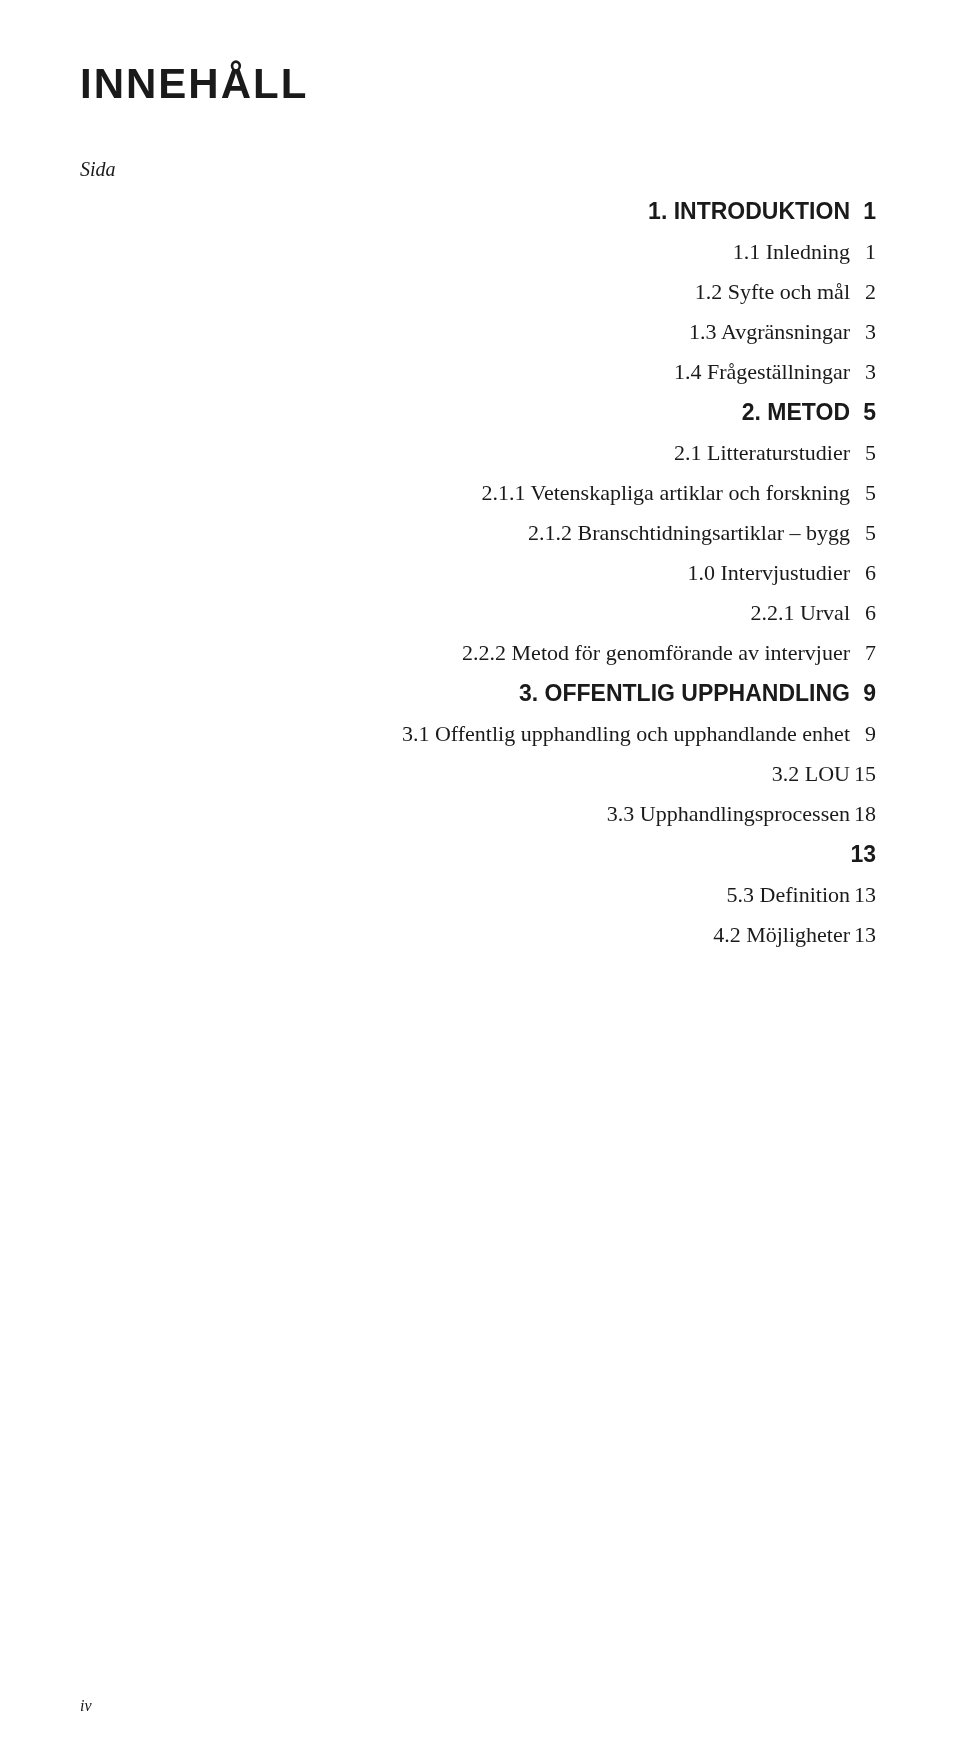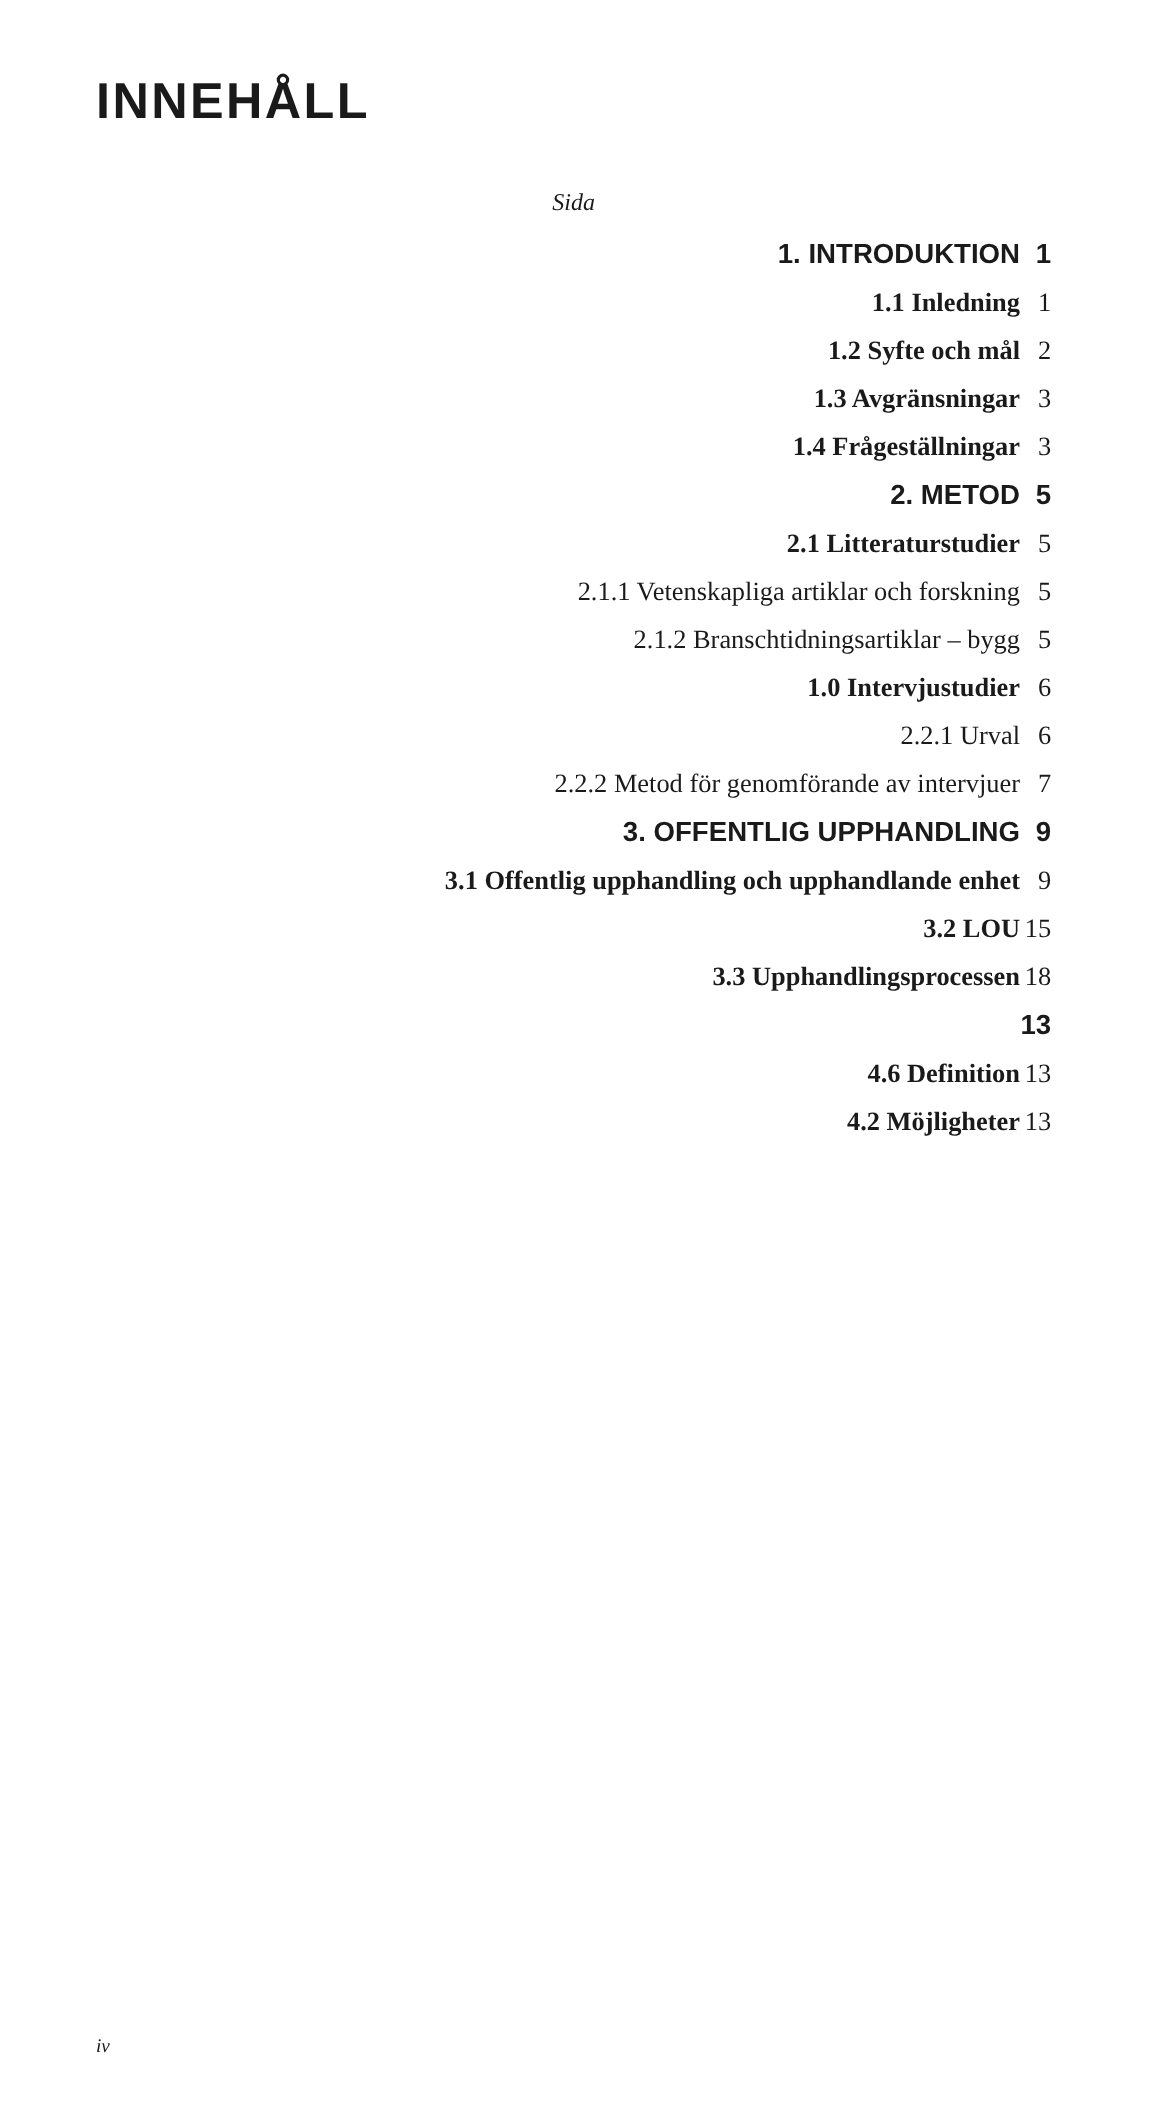--- a/index.html
+++ b/index.html
@@ -22,21 +22,21 @@
       font-size: 42px;
       font-weight: 900;
       letter-spacing: 2px;
       margin-bottom: 50px;
       font-family: Arial, Helvetica, sans-serif;
       color: #1a1a1a;
     }
 
     .sida-header {
       display: flex;
-      justify-content: center;
+      justify-content: flex-start;
       margin-bottom: 10px;
     }
 
     .sida-label {
       font-size: 20px;
       font-style: italic;
       font-family: Georgia, serif;
       color: #1a1a1a;
       padding-right: 4px;
     }
@@ -73,21 +73,21 @@
     }
 
     .toc-entry.level-1 > .toc-entry-page {
       font-size: 23px;
       font-weight: 700;
       font-family: Arial, Helvetica, sans-serif;
     }
 
     .toc-entry.level-2 > .toc-entry-text {
       font-size: 22px;
-      font-weight: 700;
+      font-weight: 400;
       font-family: Georgia, serif;
       padding-left: 0px;
     }
 
     .toc-entry.level-3 > .toc-entry-text {
       font-size: 22px;
       font-weight: 400;
       font-family: Georgia, serif;
       padding-left: 30px;
     }
@@ -173,21 +173,21 @@
       <span class="toc-entry-page">15</span>
     </div>
     <div class="toc-entry level-2">
       <span class="toc-entry-text">3.3 Upphandlingsprocessen</span>
       <span class="toc-entry-page">18</span>
     </div>
     <div class="toc-entry level-1">
       <span class="toc-entry-page">13</span>
     </div>
     <div class="toc-entry level-2">
-      <span class="toc-entry-text">4.6 Definition</span>
+      <span class="toc-entry-text">5.3 Definition</span>
       <span class="toc-entry-page">13</span>
     </div>
     <div class="toc-entry level-2">
       <span class="toc-entry-text">4.2 Möjligheter</span>
       <span class="toc-entry-page">13</span>
     </div>
   </div>
 
 <div class="page-number-bottom">iv</div>
 

